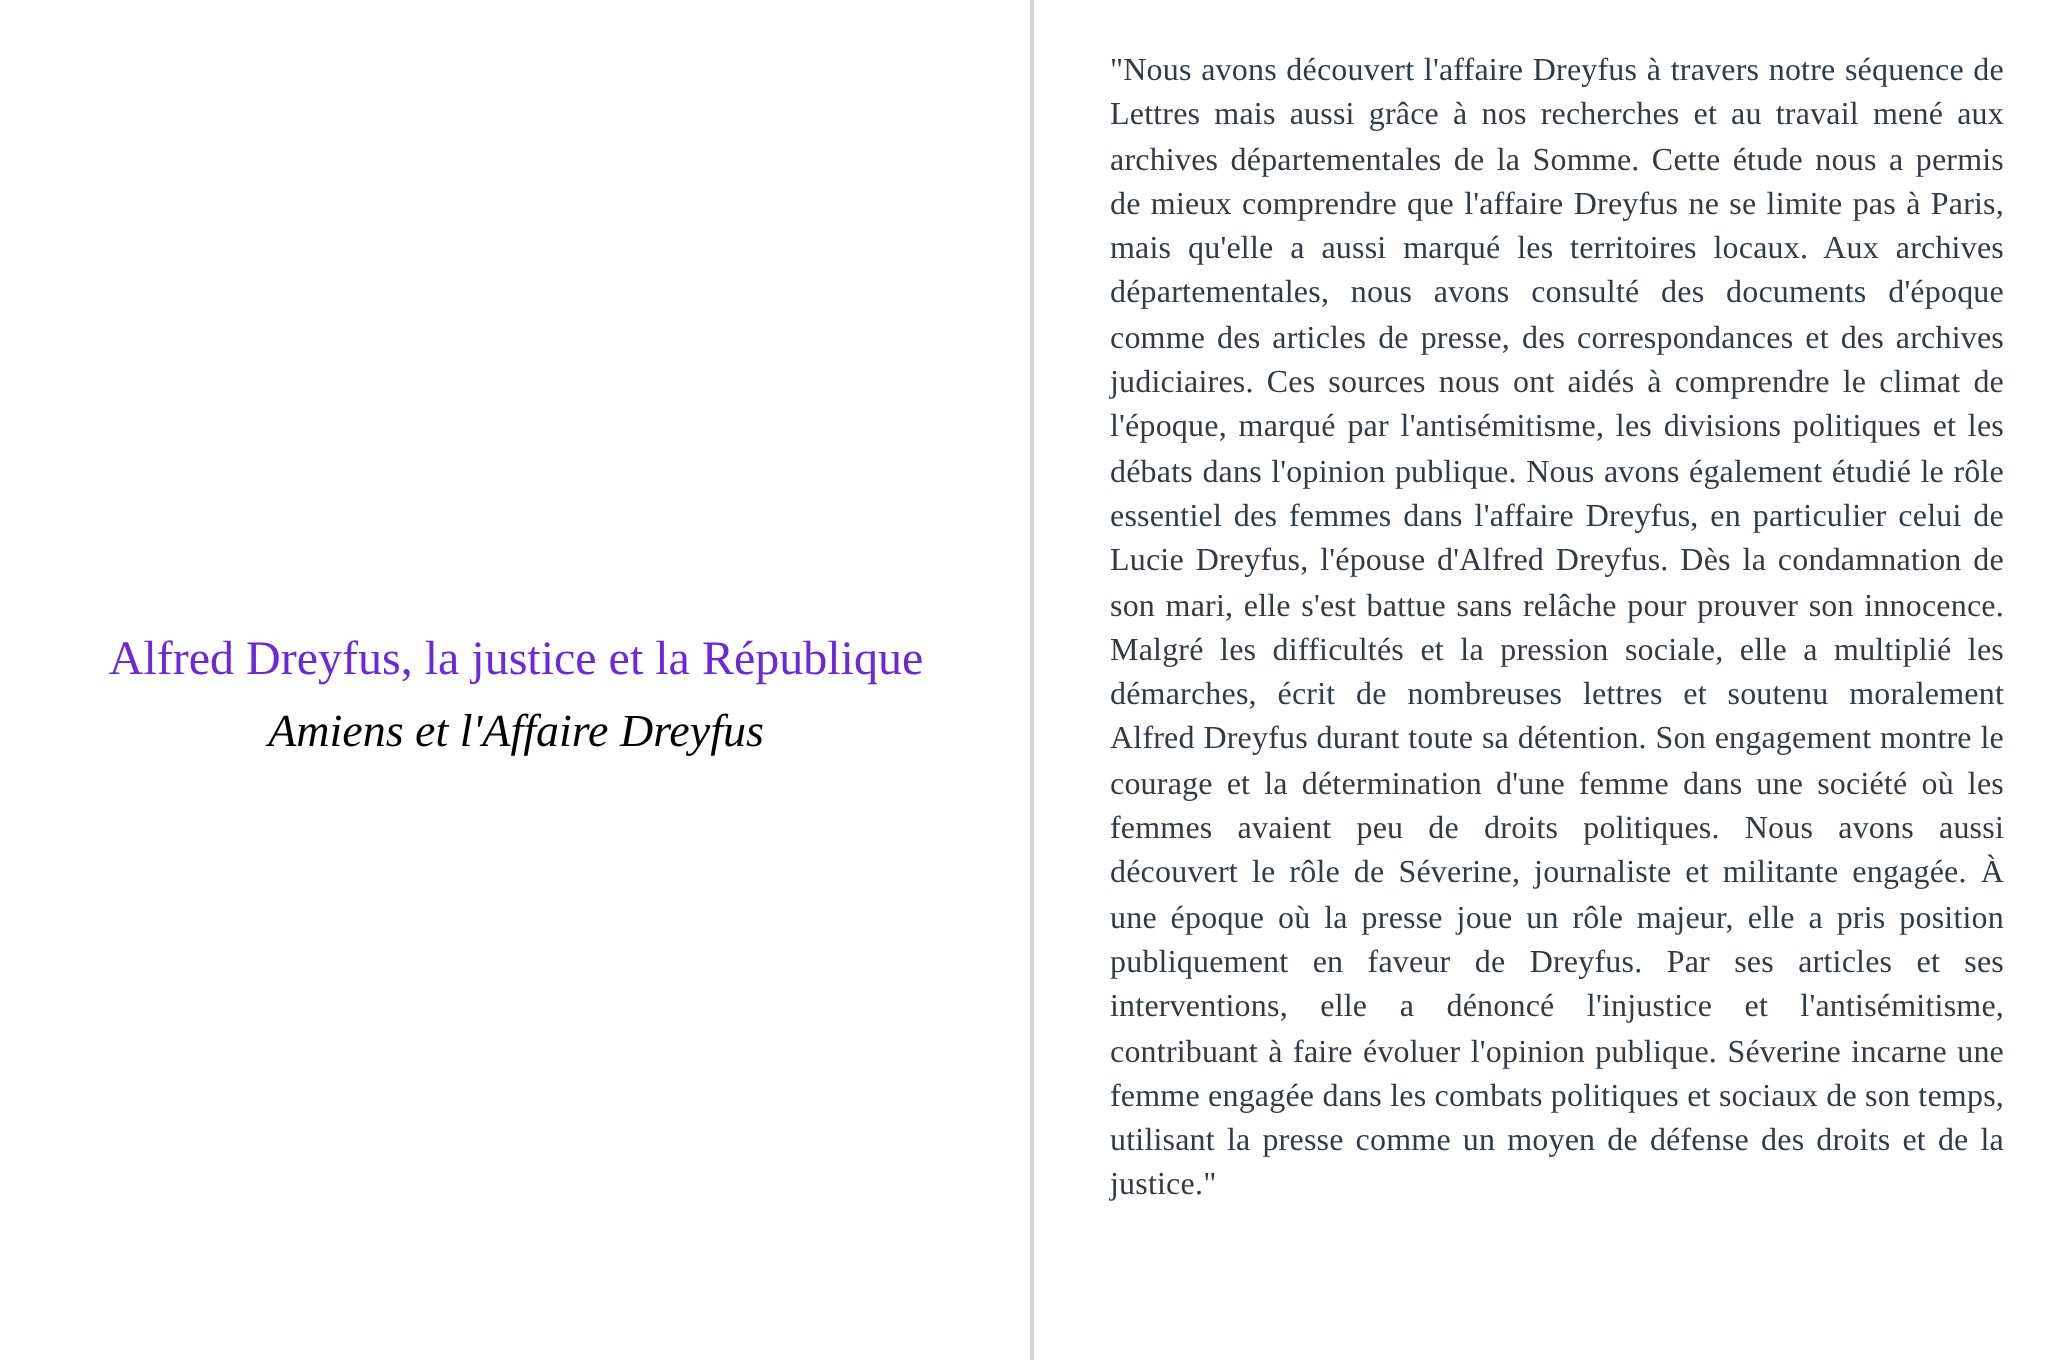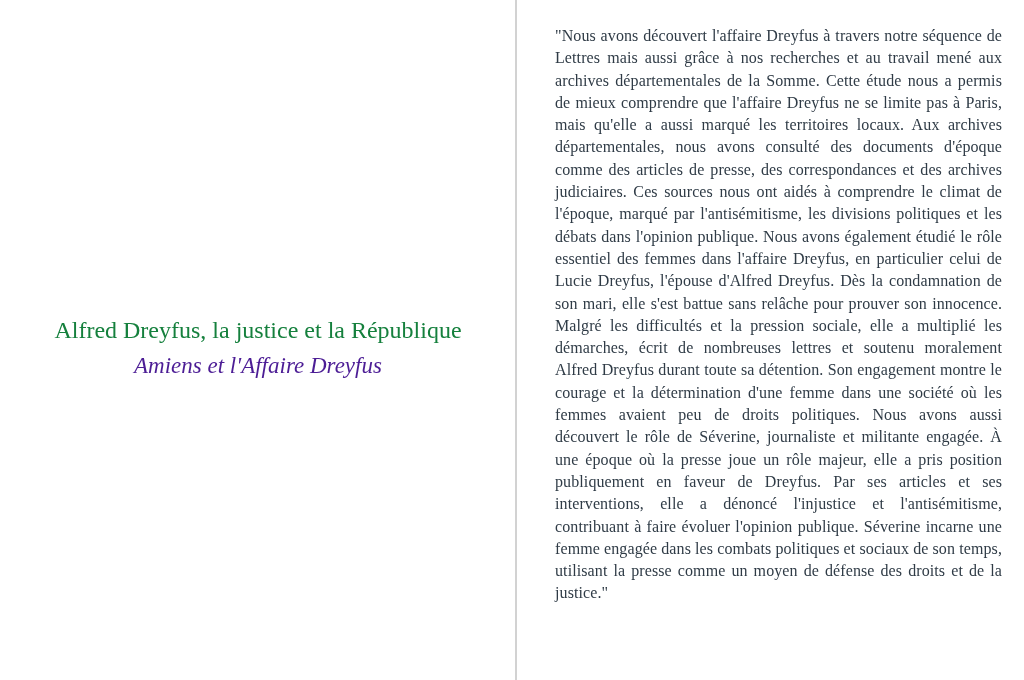--- a/index.html
+++ b/index.html
@@ -22,30 +22,30 @@
     display: flex;
     flex-direction: column;
     align-items: center;
     justify-content: center;
     transform: translateY(8px);
   }
   .title-line {
     font-size: 24px;
     line-height: 36px;
     font-weight: 400;
-    color: #15803d;
+    color: #6d28d9;
     text-align: center;
     white-space: nowrap;
   }
   .subtitle-line {
     font-size: 23px;
     line-height: 36px;
     font-style: italic;
     font-weight: 400;
-    color: #4c1d95;
+    color: #000000;
     text-align: center;
     white-space: nowrap;
   }
   .divider {
     position: absolute;
     left: 515px;
     top: 0;
     width: 2px;
     height: 680px;
     background: #d2d2d2;

